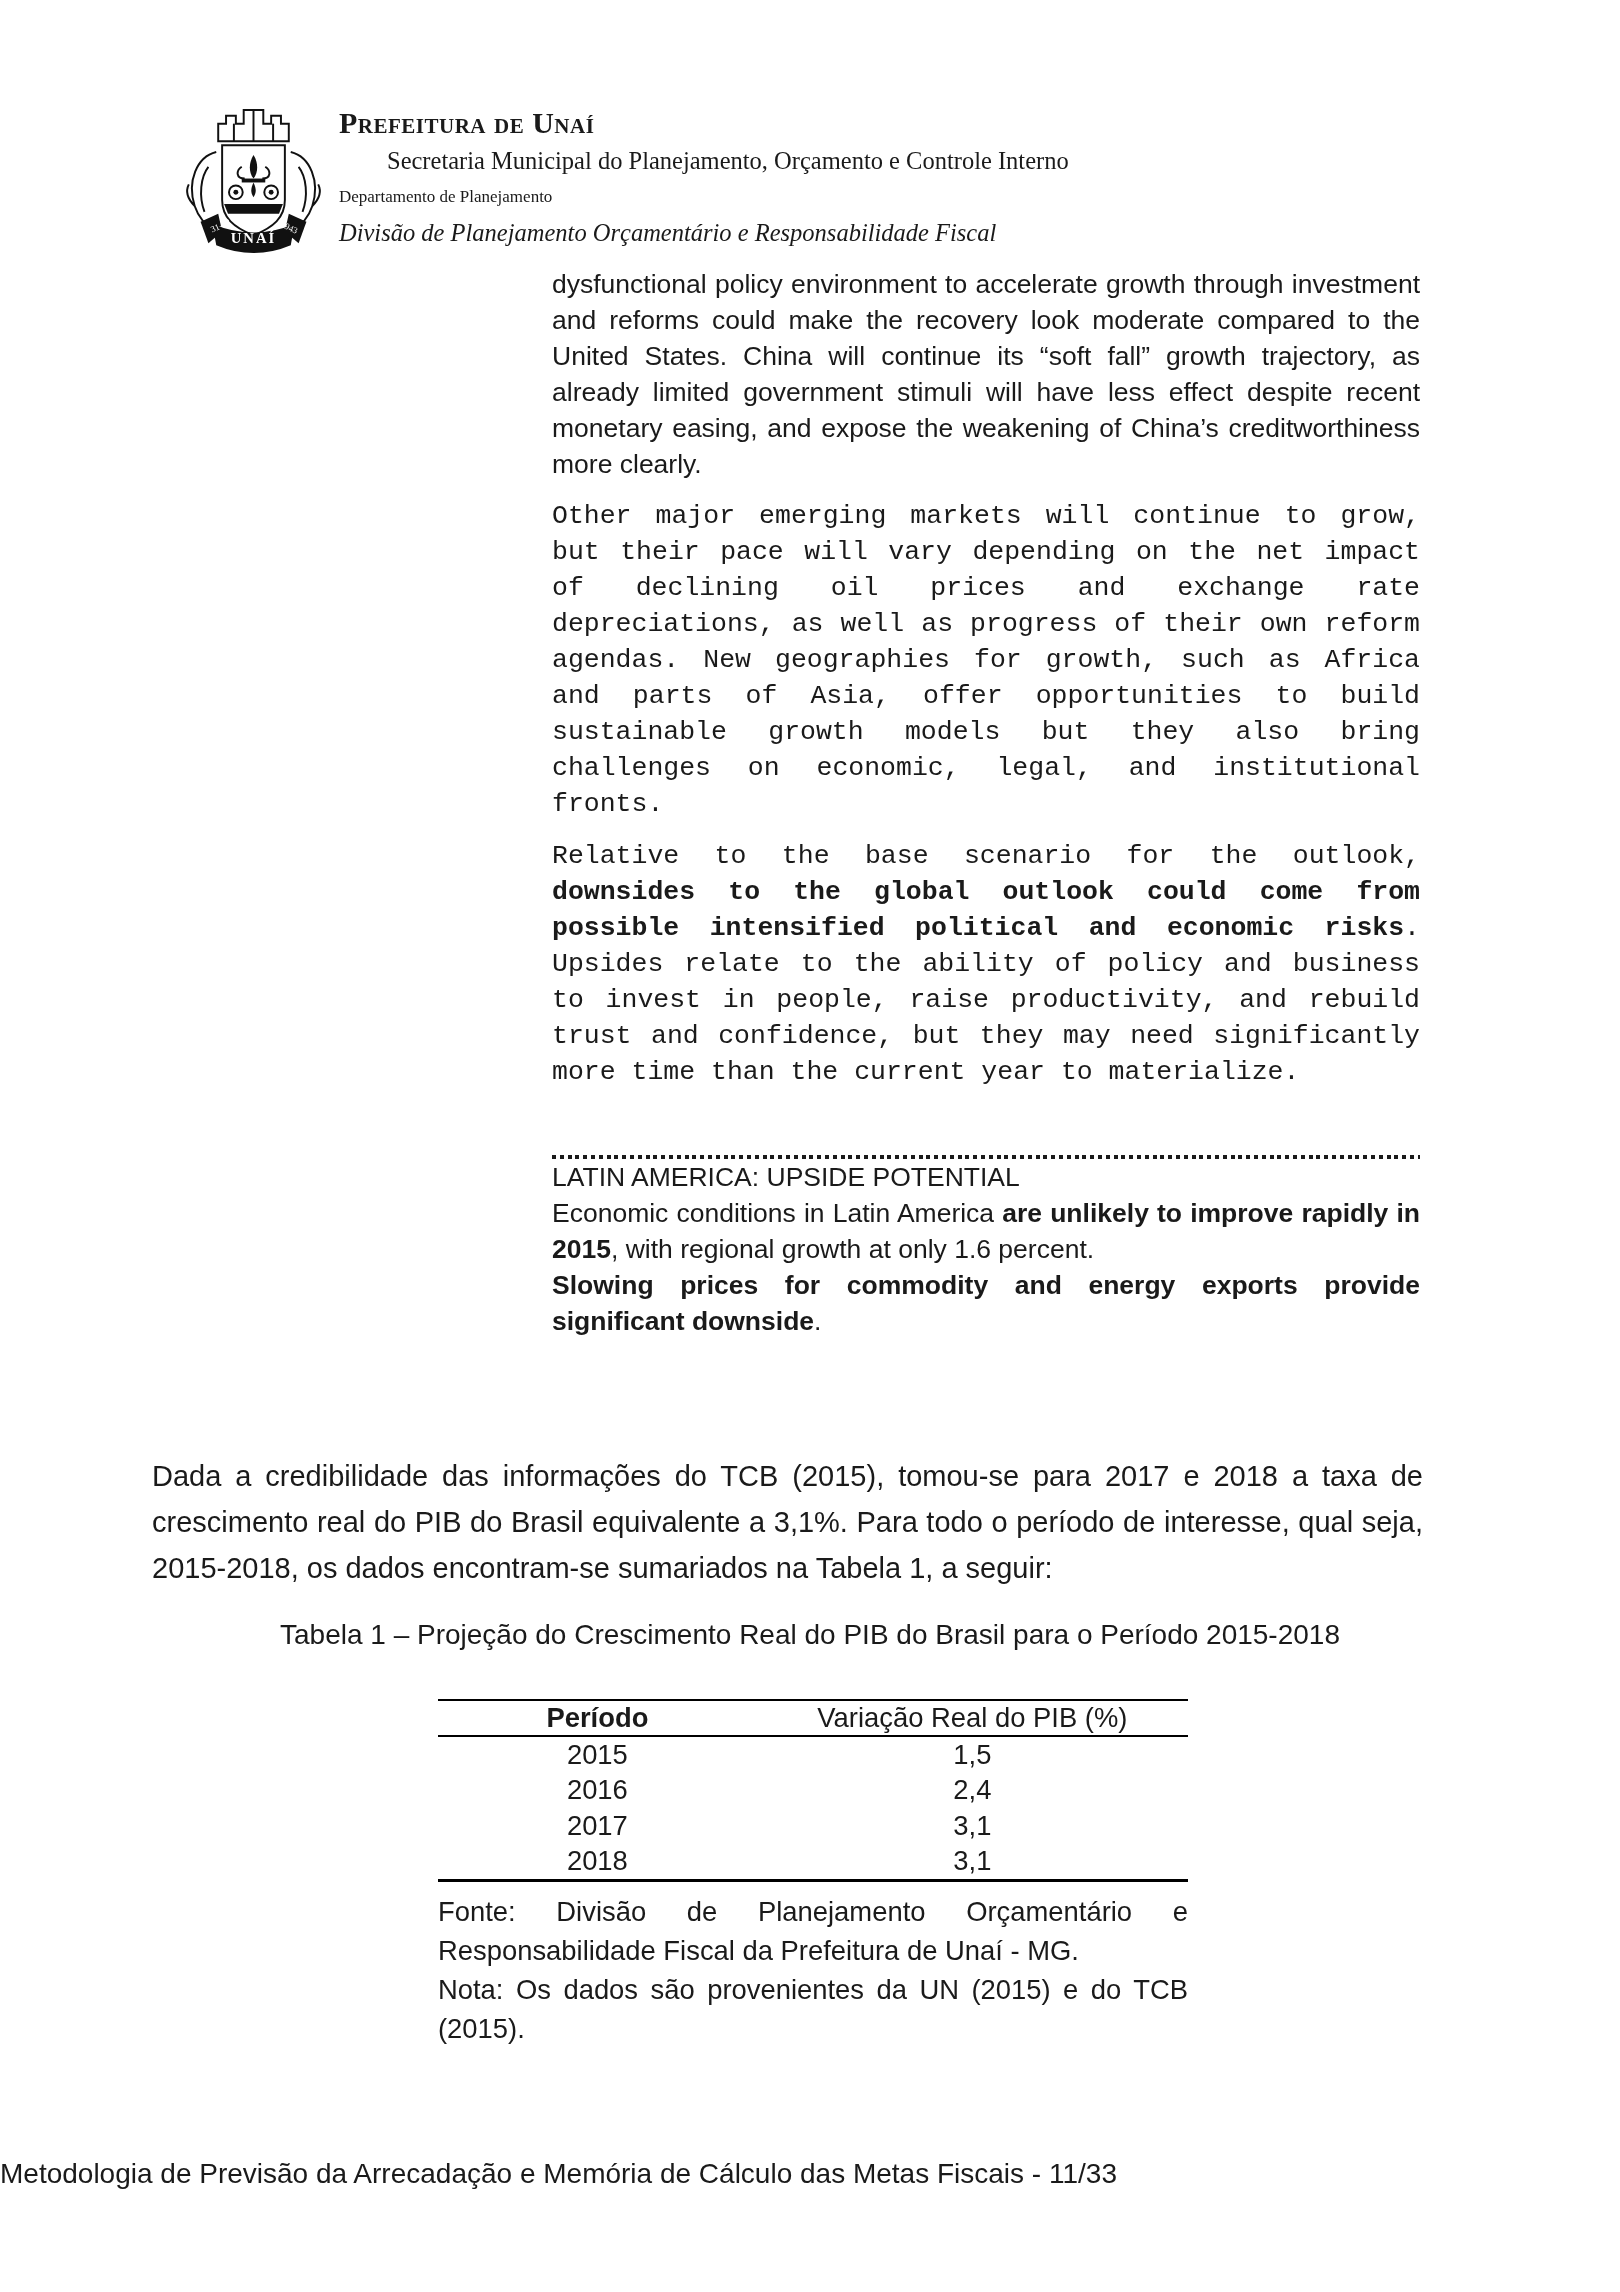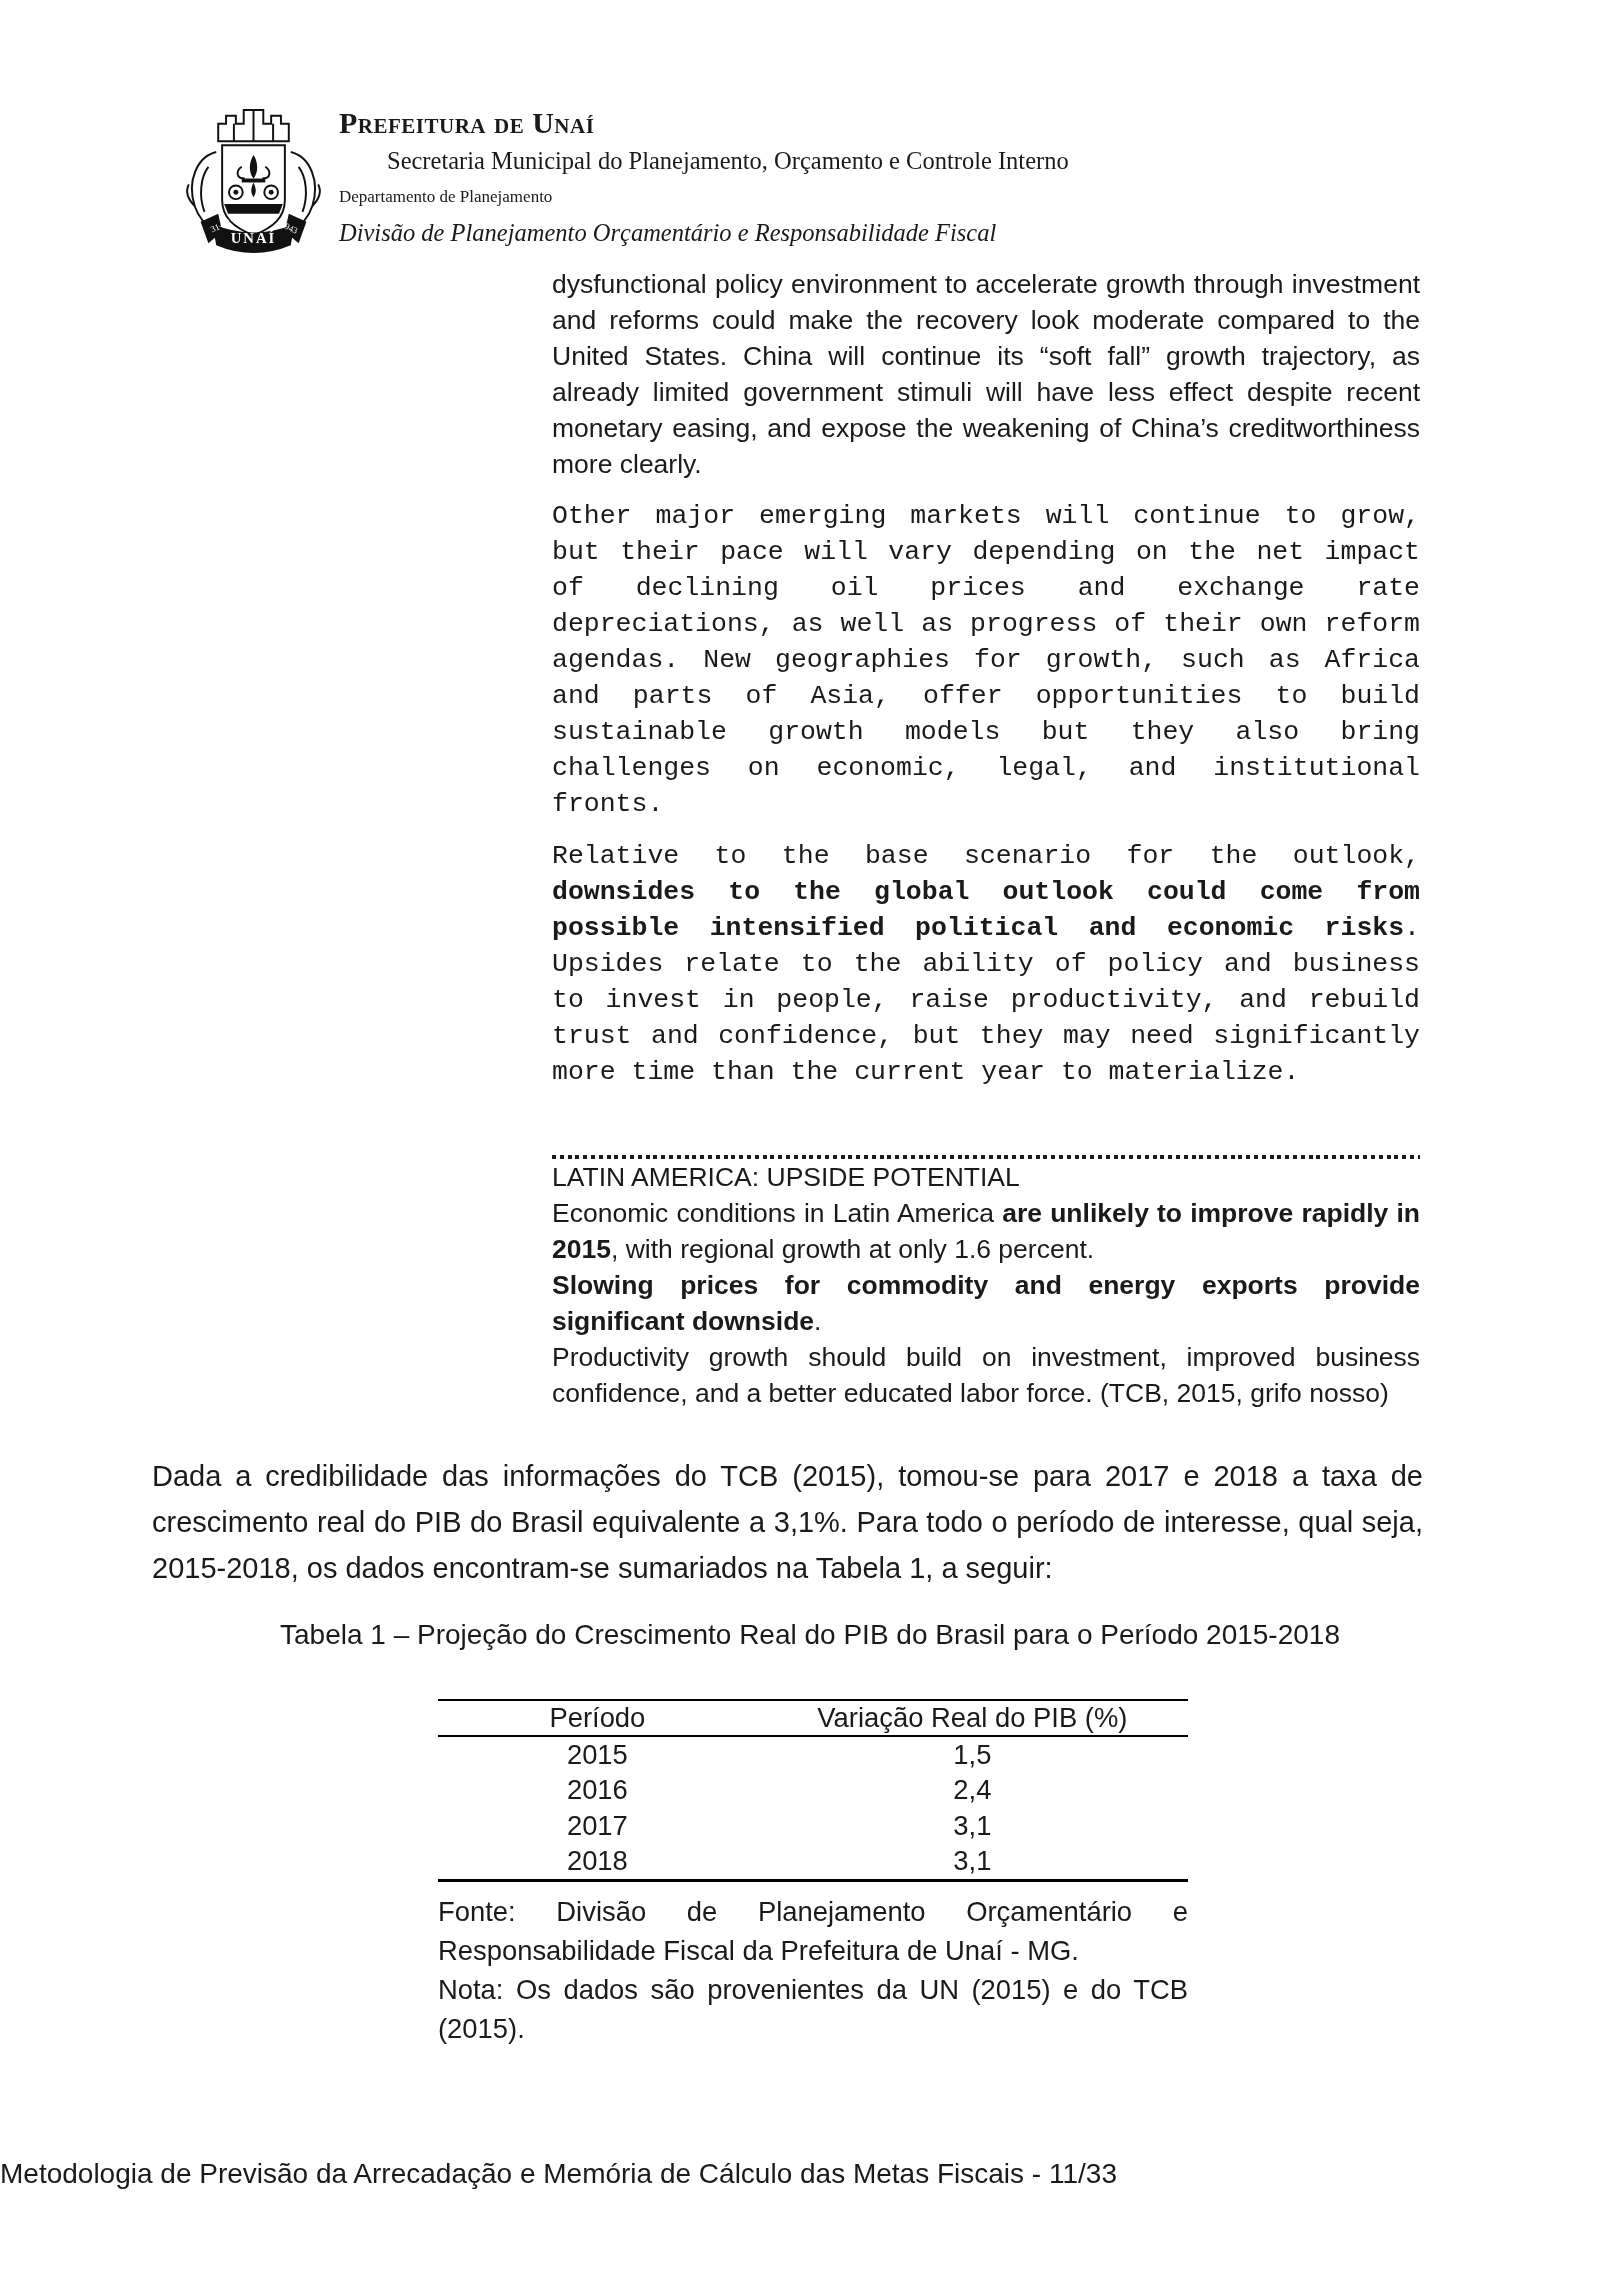--- a/index.html
+++ b/index.html
@@ -33,21 +33,21 @@
   .body-para { position:absolute; left:152px; top:1453px; width:1271px;
                font-size:29px; line-height:46px; text-align:justify; }
   .caption { position:absolute; left:0; top:1619px; width:1620px; text-align:center; font-size:28px; }
 
   
   table.gdp { position:absolute; left:438px; top:1699px; width:750px;
               border-collapse:collapse; font-size:27.4px;
               border-top:2px solid #000; border-bottom:3.9px solid #000; }
   table.gdp th, table.gdp td { font-weight:normal; text-align:center; height:36px; padding:0; }
   table.gdp thead th { border-bottom:2.9px solid #000; }
-  table.gdp .c1 { width:42.5%; }
+  table.gdp .c1 { width:42.5%;font-weight:bold; }
   table.gdp .c2 { width:57.5%; }
 
   
   .source { position:absolute; left:438px; top:1892px; width:750px;
             font-size:27.4px; line-height:39px; text-align:justify; }
   .source p { margin:0; }
 
   
   .footer { position:absolute; left:0; top:2158px; width:1620px; text-align:left; font-size:28px; }
 
@@ -108,21 +108,20 @@
   </div>
 
   <div class="quote">
     <p><span>dysfunctional policy environment to accelerate growth through investment and reforms could make the recovery look moderate compared to the United States. China will continue its “soft fall” growth trajectory, as already limited government stimuli will have less effect despite recent monetary easing, and expose the weakening of China’s creditworthiness more clearly.</span></p>
     <p class="gap"><span>Other major emerging markets will continue to grow, but their pace will vary depending on the net impact of declining oil prices and exchange rate depreciations, as well as progress of their own reform agendas. New geographies for growth, such as Africa and parts of Asia, offer opportunities to build sustainable growth models but they also bring challenges on economic, legal, and institutional fronts.</span></p>
     <p class="gap"><span>Relative to the base scenario for the outlook, </span><span class="b">downsides to the global outlook could come from possible intensified political and economic risks</span><span>. Upsides relate to the ability of policy and business to invest in people, raise productivity, and rebuild trust and confidence, but they may need significantly more time than the current year to materialize.</span></p>
     <div class="dotline"></div>
     <p class="latin-head">LATIN AMERICA: UPSIDE POTENTIAL</p>
     <p><span>Economic conditions in Latin America </span><span class="b">are unlikely to improve rapidly in 2015</span><span>, with regional growth at only 1.6 percent.</span></p>
     <p><span class="b">Slowing prices for commodity and energy exports provide significant downside</span><span>.</span></p>
-    <p><span>Productivity growth should build on investment, improved business confidence, and a better educated labor force. (TCB, 2015, grifo nosso)</span></p>
   </div>
 
   <p class="body-para">Dada a credibilidade das informações do TCB (2015), tomou-se para 2017 e 2018 a taxa de crescimento real do PIB do Brasil equivalente a 3,1%. Para todo o período de interesse, qual seja, 2015-2018, os dados encontram-se sumariados na Tabela 1, a seguir:</p>
 
   <div class="caption">Tabela 1 – Projeção do Crescimento Real do PIB do Brasil para o Período 2015-2018</div>
 
   <table class="gdp">
     <thead>
       <tr>
         <th class="c1">Período</th>

